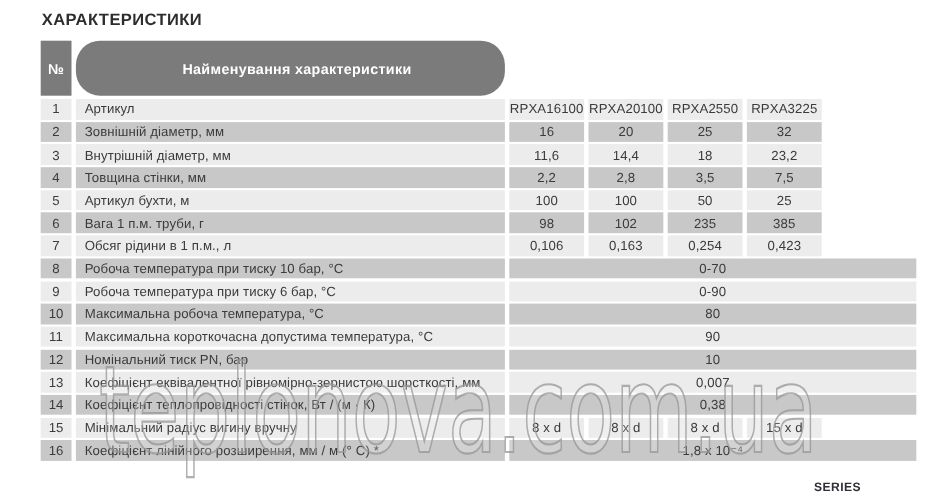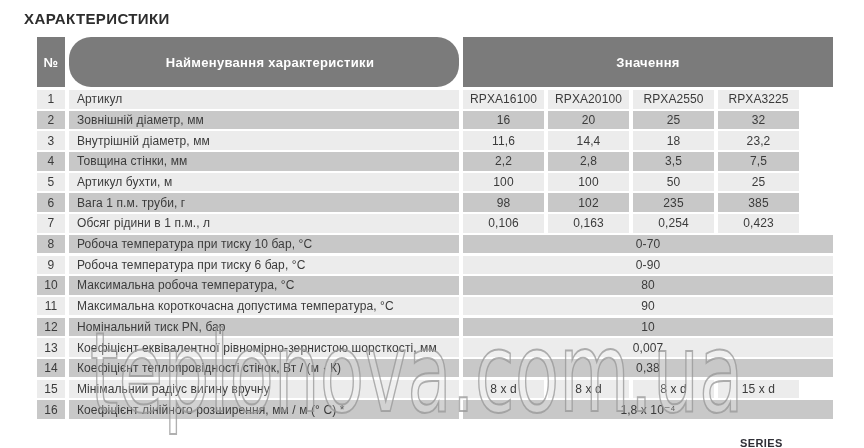--- a/index.html
+++ b/index.html
@@ -14,21 +14,21 @@
   html, body { margin: 0; padding: 0; }
   body {
     width: 864px; height: 448px;
     position: relative;
     overflow: hidden;
     background: #ffffff;
     font-family: "Liberation Sans", "DejaVu Sans", sans-serif;
   }
   .page-title {
     position: absolute;
-    left: 24px; top: 10px;
+    left: 38px; top: 10px;
     margin: 0;
     font-size: 15px;
     font-weight: 700;
     letter-spacing: 0.4px;
     color: var(--title-text);
   }
   .spec-table {
     position: absolute;
     left: 37px; top: 37px;
     width: 796px;
@@ -51,21 +51,21 @@
     align-items: center;
     justify-content: center;
     font-size: 12px;
     color: var(--row-text);
     height: 18.5px;
     letter-spacing: 0.1px;
   }
   .cell.num  { width: 28px;  flex: none; }
   .cell.name { width: 390px; flex: none; justify-content: flex-start; padding-left: 8px; }
   .header-row .cell.name { justify-content: center; padding-left: 12px; border-radius: 22px; }
-  .cell.val  { width: 81px; flex: none; }
+  .cell.val  { width: 68px; flex: none; }
   .cell.merged { flex: 1; }
   .trow { margin-bottom: 2.2px; }
   .trow.light .cell { background: var(--row-light); }
   .trow.dark  .cell { background: var(--row-dark); }
   .watermark {
     position: absolute;
     left: 90px; top: 318px;
     z-index: 5;
     font-family: "DejaVu Sans", sans-serif;
     font-size: 110px;
@@ -88,21 +88,20 @@
 </style>
 </head>
 <body>
 
 <h1 class="page-title">ХАРАКТЕРИСТИКИ</h1>
 
 <div class="spec-table">
   <div class="row header-row">
     <div class="cell num">№</div>
     <div class="cell name">Найменування характеристики</div>
-    <div class="cell merged">Значення</div>
   </div>
   <div class="tbody">
       <div class="row trow light">
         <div class="cell num">1</div>
         <div class="cell name">Артикул</div>
         <div class="cell val">RPXA16100</div>
         <div class="cell val">RPXA20100</div>
         <div class="cell val">RPXA2550</div>
         <div class="cell val">RPXA3225</div>
       </div>

